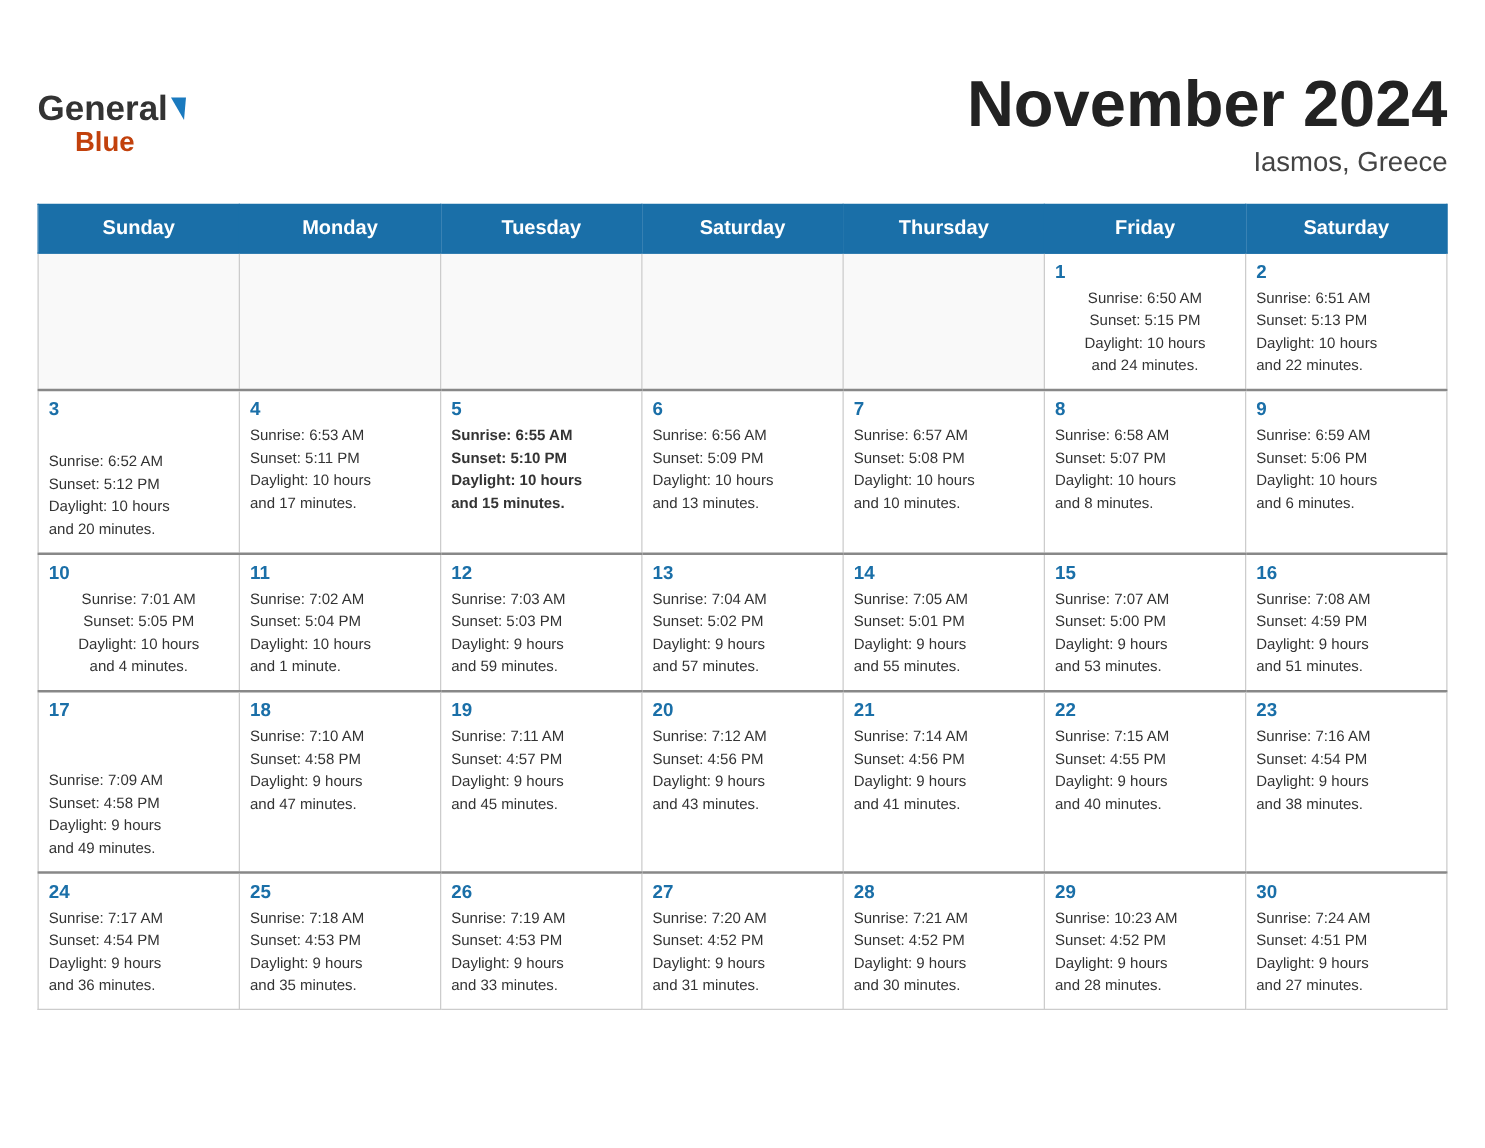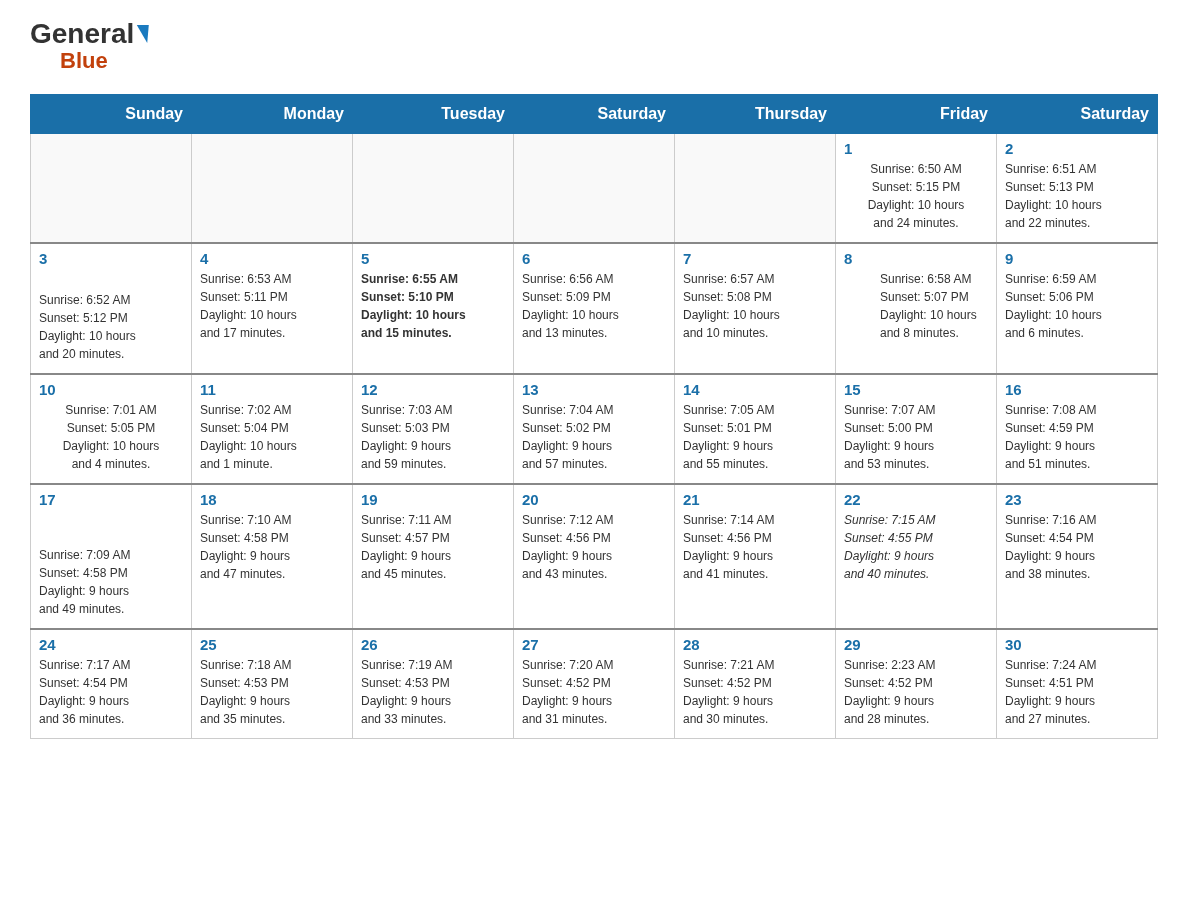--- a/index.html
+++ b/index.html
@@ -8,20 +8,21 @@
       background: #fff;
       width: 1188px;
       min-height: 918px;
       padding: 20px 30px;
     }
     .header {
       display: flex;
       justify-content: space-between;
       align-items: center;
       margin-bottom: 20px;
+      margin-top: 36px;
     }
     .logo {
       display: flex;
       flex-direction: column;
       align-items: flex-start;
     }
     .logo-general {
       font-size: 28px;
       font-weight: bold;
       color: #333;
@@ -51,21 +52,21 @@
       width: 100%;
       border-collapse: collapse;
       border: 1px solid #999;
     }
     .calendar th {
       background-color: #1a6fa8;
       color: #fff;
       font-size: 16px;
       font-weight: bold;
       padding: 10px 8px;
-      text-align: right;
+      text-align: center;
       border: 1px solid #1a6fa8;
     }
     .calendar td {
       vertical-align: top;
       width: 14.28%;
       padding: 6px 8px 10px 8px;
       border: 1px solid #ccc;
       font-size: 12.5px;
       color: #333;
       min-height: 110px;
@@ -92,20 +93,24 @@
 </head>
 <body>
 
 <div class="header">
   <div class="logo">
     <div style="display:flex; align-items:center;">
       <span class="logo-general">General</span>
       <span style="display:inline-block; width:0; height:0; border-left:12px solid transparent; border-right:0; border-top:18px solid #1a7abf; margin-left:2px; transform:skewX(-5deg);"></span>
     </div>
     <span class="logo-blue">Blue</span>
+  </div>
+  <div class="title-section">
+    <div class="month-title">November 2024</div>
+    <div class="location">Iasmos, Greece</div>
   </div>
 </div>
 
 <table class="calendar">
   <thead>
     <tr>
     <th>Sunday</th>
         <th>Monday</th>
         <th>Tuesday</th>
         <th>Saturday</th>
@@ -167,21 +172,21 @@
         </td>
         <td>
           <span class="day-num">7</span>
           <div class="day-info" style="white-space: pre-line;">Sunrise: 6:57 AM
 Sunset: 5:08 PM
 Daylight: 10 hours
 and 10 minutes.</div>
         </td>
         <td>
           <span class="day-num">8</span>
-          <div class="day-info" style="white-space: pre-line; margin-left: 36px;">Sunrise: 6:58 AM
+          <div class="day-info" style="white-space: pre-line;">Sunrise: 6:58 AM
 Sunset: 5:07 PM
 Daylight: 10 hours
 and 8 minutes.</div>
         </td>
         <td>
           <span class="day-num">9</span>
           <div class="day-info" style="white-space: pre-line;">Sunrise: 6:59 AM
 Sunset: 5:06 PM
 Daylight: 10 hours
 and 6 minutes.</div>
@@ -269,21 +274,21 @@
         </td>
         <td>
           <span class="day-num">21</span>
           <div class="day-info" style="white-space: pre-line;">Sunrise: 7:14 AM
 Sunset: 4:56 PM
 Daylight: 9 hours
 and 41 minutes.</div>
         </td>
         <td>
           <span class="day-num">22</span>
-          <div class="day-info" style="white-space: pre-line; font-style: italic;">Sunrise: 7:15 AM
+          <div class="day-info" style="white-space: pre-line;">Sunrise: 7:15 AM
 Sunset: 4:55 PM
 Daylight: 9 hours
 and 40 minutes.</div>
         </td>
         <td>
           <span class="day-num">23</span>
           <div class="day-info" style="white-space: pre-line;">Sunrise: 7:16 AM
 Sunset: 4:54 PM
 Daylight: 9 hours
 and 38 minutes.</div>
@@ -320,21 +325,21 @@
         </td>
         <td>
           <span class="day-num">28</span>
           <div class="day-info" style="white-space: pre-line;">Sunrise: 7:21 AM
 Sunset: 4:52 PM
 Daylight: 9 hours
 and 30 minutes.</div>
         </td>
         <td>
           <span class="day-num">29</span>
-          <div class="day-info" style="white-space: pre-line;">Sunrise: 2:23 AM
+          <div class="day-info" style="white-space: pre-line;">Sunrise: 10:23 AM
 Sunset: 4:52 PM
 Daylight: 9 hours
 and 28 minutes.</div>
         </td>
         <td>
           <span class="day-num">30</span>
           <div class="day-info" style="white-space: pre-line;">Sunrise: 7:24 AM
 Sunset: 4:51 PM
 Daylight: 9 hours
 and 27 minutes.</div>

